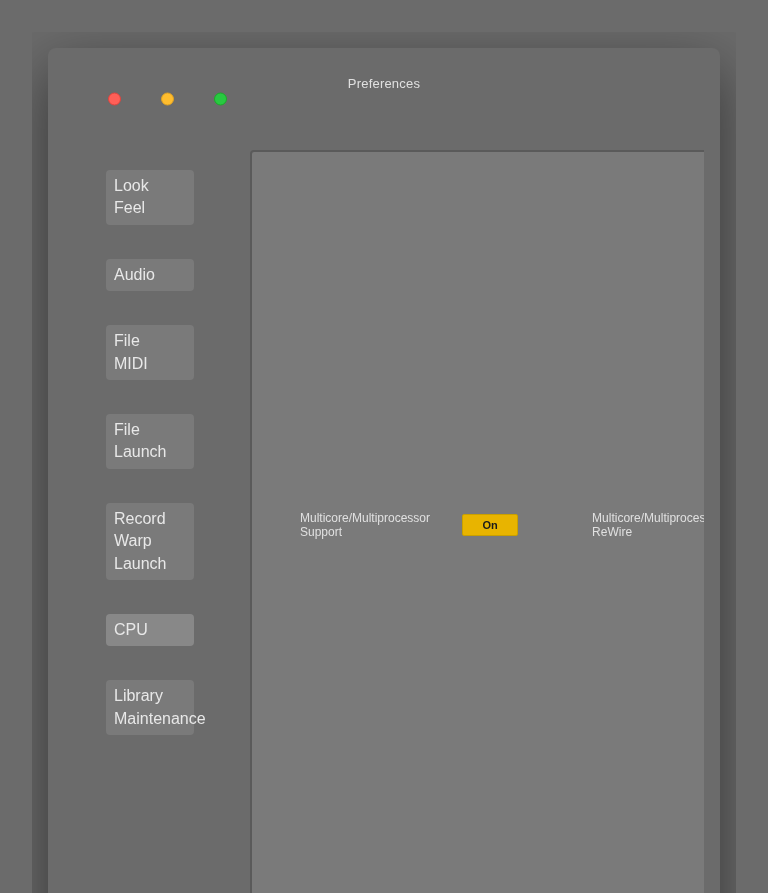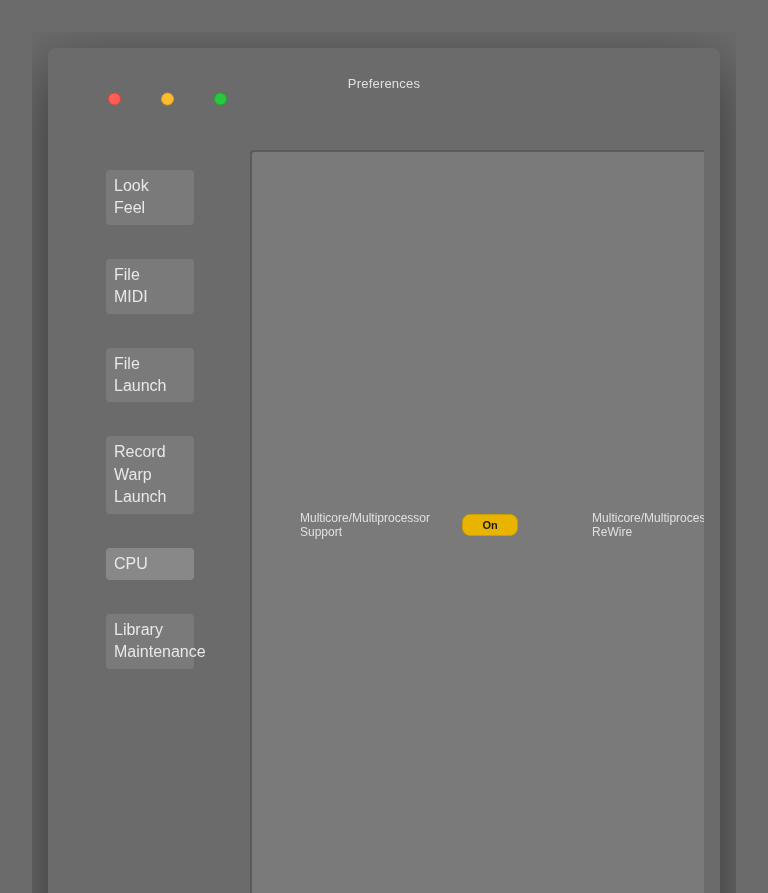--- a/index.html
+++ b/index.html
@@ -120,21 +120,21 @@
     .settings-label {
       font-size: 12px;
       color: #e0e0e0;
       flex: 1;
     }
 
     .toggle-btn {
       width: 56px;
       height: 22px;
       border: 1px solid #555;
-      border-radius: 8px;
+      border-radius: 2px;
       display: flex;
       align-items: center;
       justify-content: center;
       font-size: 11px;
       font-weight: 600;
       cursor: pointer;
       user-select: none;
     }
 
     .toggle-btn.on {
@@ -160,20 +160,21 @@
       <button class="window-btn btn-maximize"></button>
     </div>
     <span class="title-bar-title">Preferences</span>
   </div>
 
   <div class="window-body">
     <div class="sidebar">
 
     <div class="sidebar-item" style="white-space: pre-line;">Look
 Feel</div>
+        <div class="sidebar-item" style="white-space: pre-line;">Audio</div>
         <div class="sidebar-item" style="white-space: pre-line;">File
 MIDI</div>
         <div class="sidebar-item" style="white-space: pre-line;">File
 Launch</div>
         <div class="sidebar-item" style="white-space: pre-line;">Record
 Warp
 Launch</div>
         <div class="sidebar-item active" style="white-space: pre-line;">CPU</div>
         <div class="sidebar-item" style="white-space: pre-line;">Library
 Maintenance</div>

